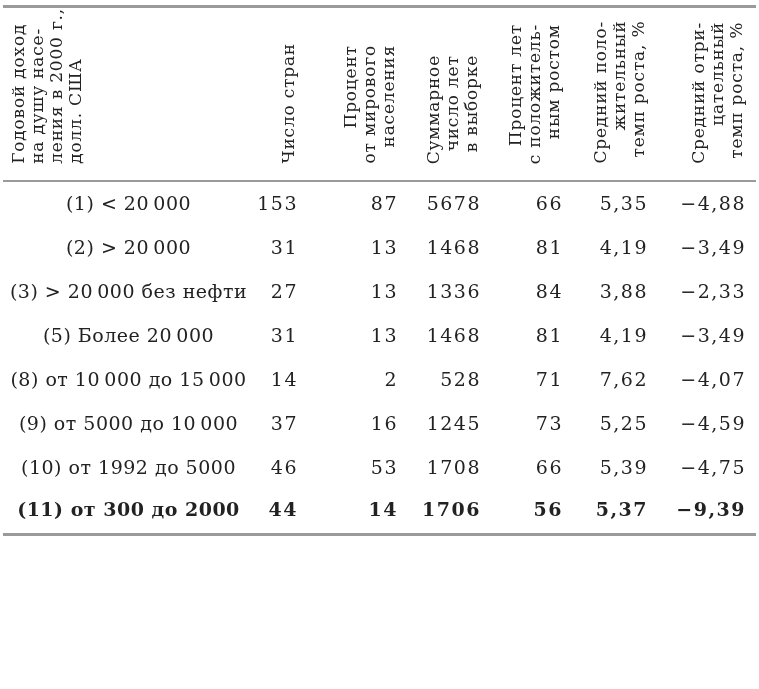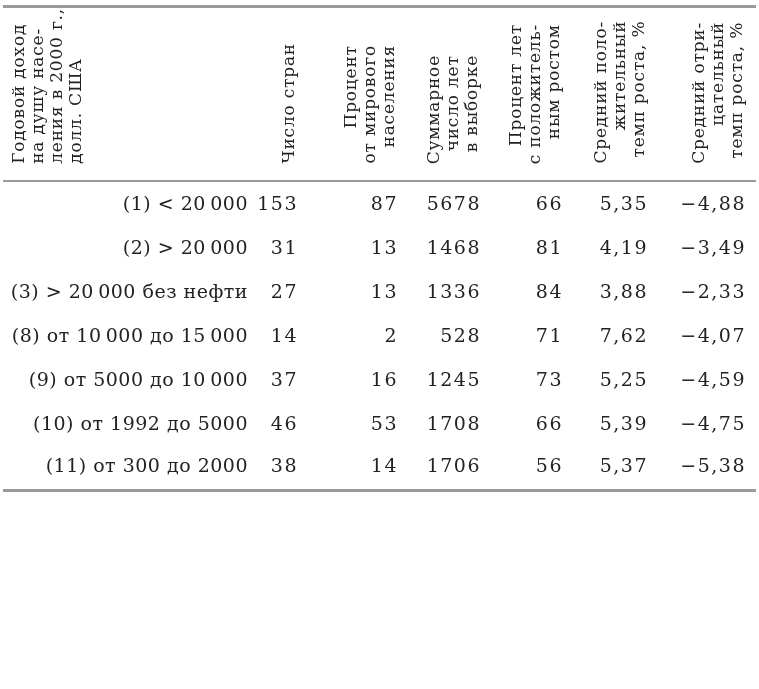--- a/index.html
+++ b/index.html
@@ -55,26 +55,27 @@
   .hline { display: block; }
   tbody td {
     height: 44px;
     vertical-align: middle;
     text-align: right;
     padding: 0 10px 0 0;
     font-size: 19px;
     letter-spacing: 1.5px;
   }
   tbody td.lbl {
-    text-align: right;
+    text-align: center;
     padding: 0 0 0 6px;
     letter-spacing: 0.5px;
   }
   tbody tr:last-child td {
     padding-bottom: 4px;
+    font-weight: bold;
   }
 </style>
 </head>
 <body>
 
 <div class="page">
   <div class="tbl-wrap">
     <table>
       <colgroup>
         <col style="width:245px">
@@ -132,20 +133,29 @@
           <tr>
     <td class="lbl">(3) &gt; 20 000 без нефти</td>
   <td>27</td>
             <td>13</td>
             <td>1336</td>
             <td>84</td>
             <td>3,88</td>
             <td>−2,33</td>
           </tr>
           <tr>
+    <td class="lbl">(5) Более 20 000</td>
+  <td>31</td>
+            <td>13</td>
+            <td>1468</td>
+            <td>81</td>
+            <td>4,19</td>
+            <td>−3,49</td>
+          </tr>
+          <tr>
     <td class="lbl">(8) от 10 000 до 15 000</td>
   <td>14</td>
             <td>2</td>
             <td>528</td>
             <td>71</td>
             <td>7,62</td>
             <td>−4,07</td>
           </tr>
           <tr>
     <td class="lbl">(9) от 5000 до 10 000</td>
@@ -160,23 +170,23 @@
     <td class="lbl">(10) от 1992 до 5000</td>
   <td>46</td>
             <td>53</td>
             <td>1708</td>
             <td>66</td>
             <td>5,39</td>
             <td>−4,75</td>
           </tr>
           <tr>
     <td class="lbl">(11) от 300 до 2000</td>
-  <td>38</td>
+  <td>44</td>
             <td>14</td>
             <td>1706</td>
             <td>56</td>
             <td>5,37</td>
-            <td>−5,38</td>
+            <td>−9,39</td>
           </tr>
         </tbody>
     </table>
   </div>
 </div>
 
 </body></html>

